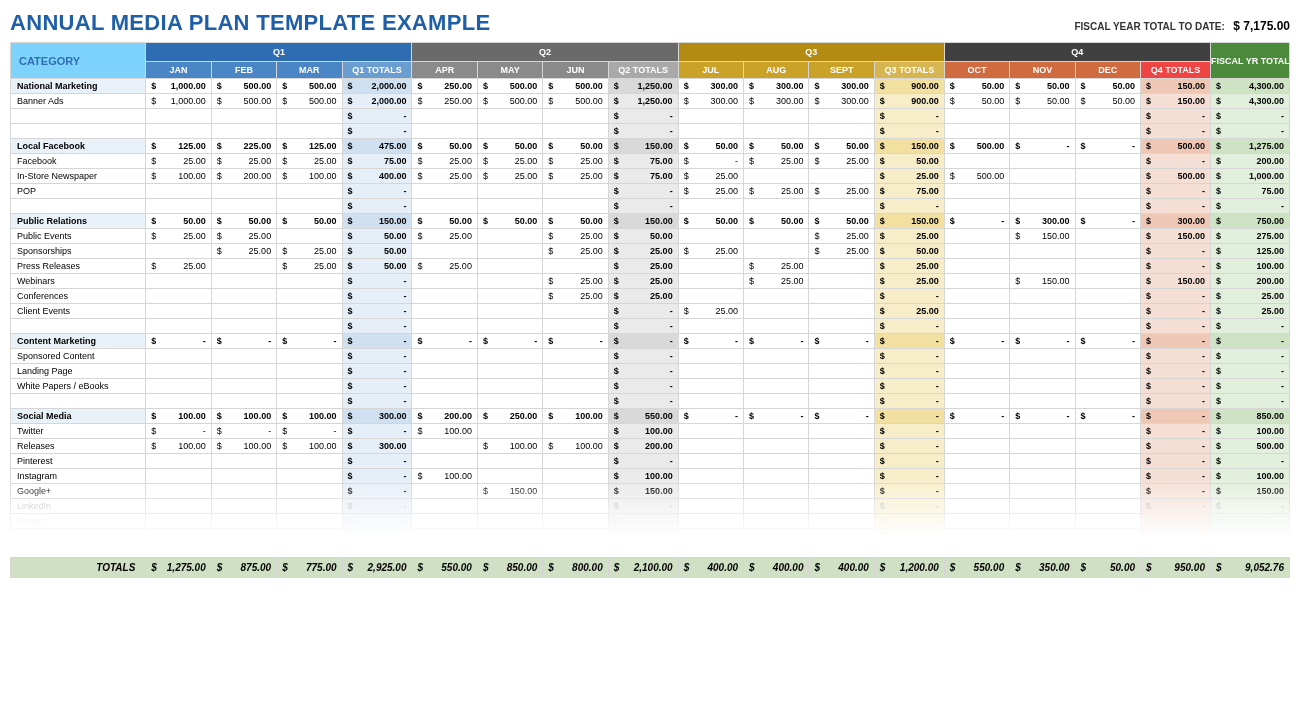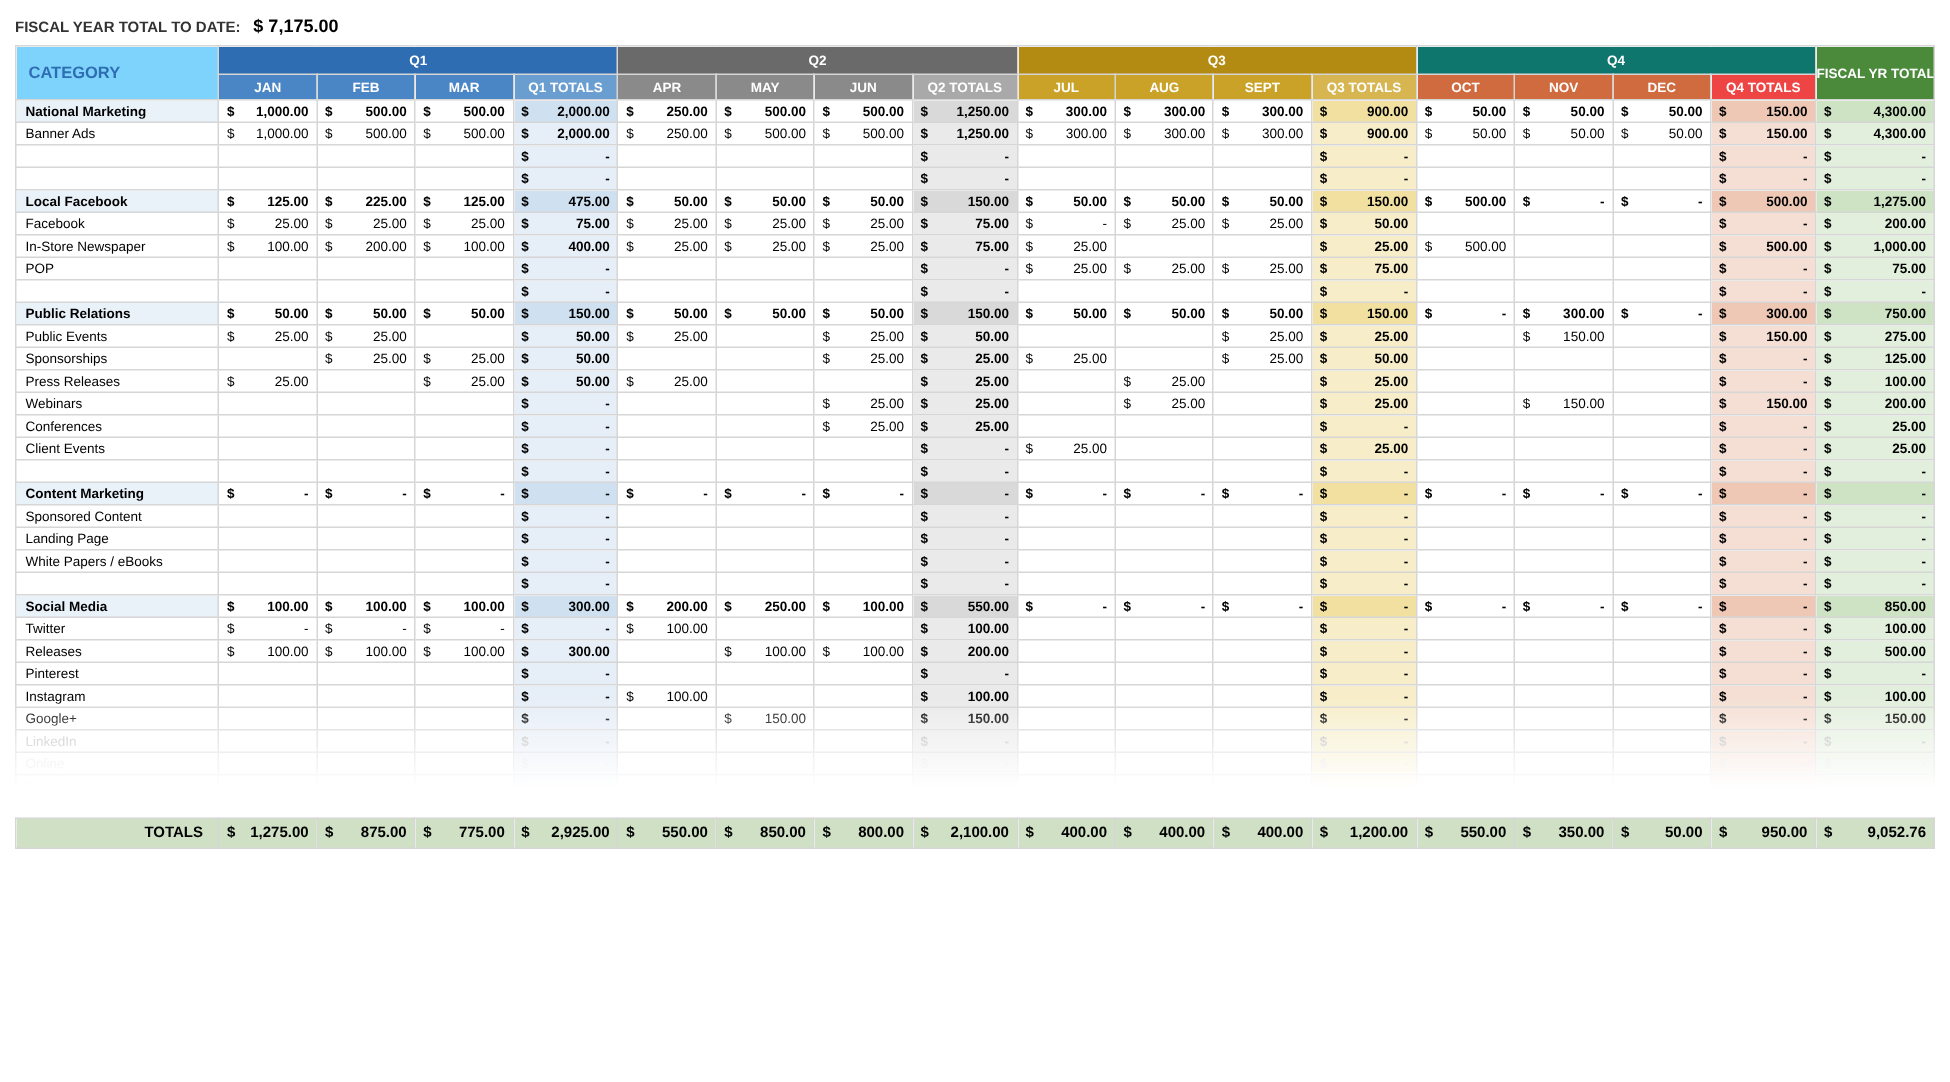--- a/index.html
+++ b/index.html
@@ -23,21 +23,21 @@
   col.fy    { width:70px; }
 
   th, td { border:1px solid #d6d6d6; padding:2px 3px; text-align:right; white-space:nowrap; overflow:hidden; }
   td.label, th.label { text-align:left; padding-left:6px; }
 
   
   th.qhdr { text-align:center; font-weight:700; color:#fff; padding:4px 0; }
   .q1bg { background:#2f6db3; }
   .q2bg { background:#6a6a6a; }
   .q3bg { background:#b38a12; }
-  .q4bg { background:#0f766e; }
+  .q4bg { background:#404040; }
   .fybg { background:#4a8a3a; }
 
   
   th.mhdr { text-align:center; font-weight:800; color:#fff; padding:3px 0; font-size:9px;}
   .q1m { background:#4a86c5; }
   .q2m { background:#8a8a8a; }
   .q3m { background:#c9a227; }
   .q4m { background:#d06a3f; }
   .q1t { background:#6a9ed1; }
   .q2t { background:#a9a9a9; }
@@ -61,21 +61,21 @@
   tr.section td.t-q2 { background:#d9d9d9; font-weight:800;}
   tr.section td.t-q3 { background:#f1e0a0; font-weight:800;}
   tr.section td.t-q4 { background:#eec8b4; font-weight:800;}
   tr.section td.t-fy { background:#cde3c3; font-weight:800;}
 
   
   tr.faded td { color:#bbb; }
   tr.more-faded td { color:#ddd; }
 
   
-  tr.grand td { background:#cfe0c4; font-weight:800; font-size:10px; padding-top:4px; padding-bottom:4px;}
+  tr.grand td { background:#cfe0c4; font-weight:800; font-size:10px; padding-top:4px; padding-bottom:4px;font-style:italic;}
   tr.grand td.label { text-align:right; padding-right:10px; }
 
   
   .money { display:flex; justify-content:space-between; }
   .money .ds { padding-left:2px; }
   .money .amt { padding-right:2px; }
 
   
   tr.spacer td { border:none; height:14px; background:#fff; }
 
@@ -84,20 +84,21 @@
   .fadeout {
     position:absolute; left:0; right:0; bottom:30px; height:70px;
     background:linear-gradient(to bottom, rgba(255,255,255,0), #fff 85%);
     pointer-events:none;
   }
 </style>
 </head>
 <body>
 
 <div class="hdr">
+  <div class="title">ANNUAL MEDIA PLAN TEMPLATE EXAMPLE</div>
   <div>
     <span class="fy-label">FISCAL YEAR TOTAL TO DATE:</span>
     <span class="fy-value">$  7,175.00</span>
   </div>
 </div>
 
 <div class="wrap">
 <table>
   <colgroup>
     <col class="cat">

